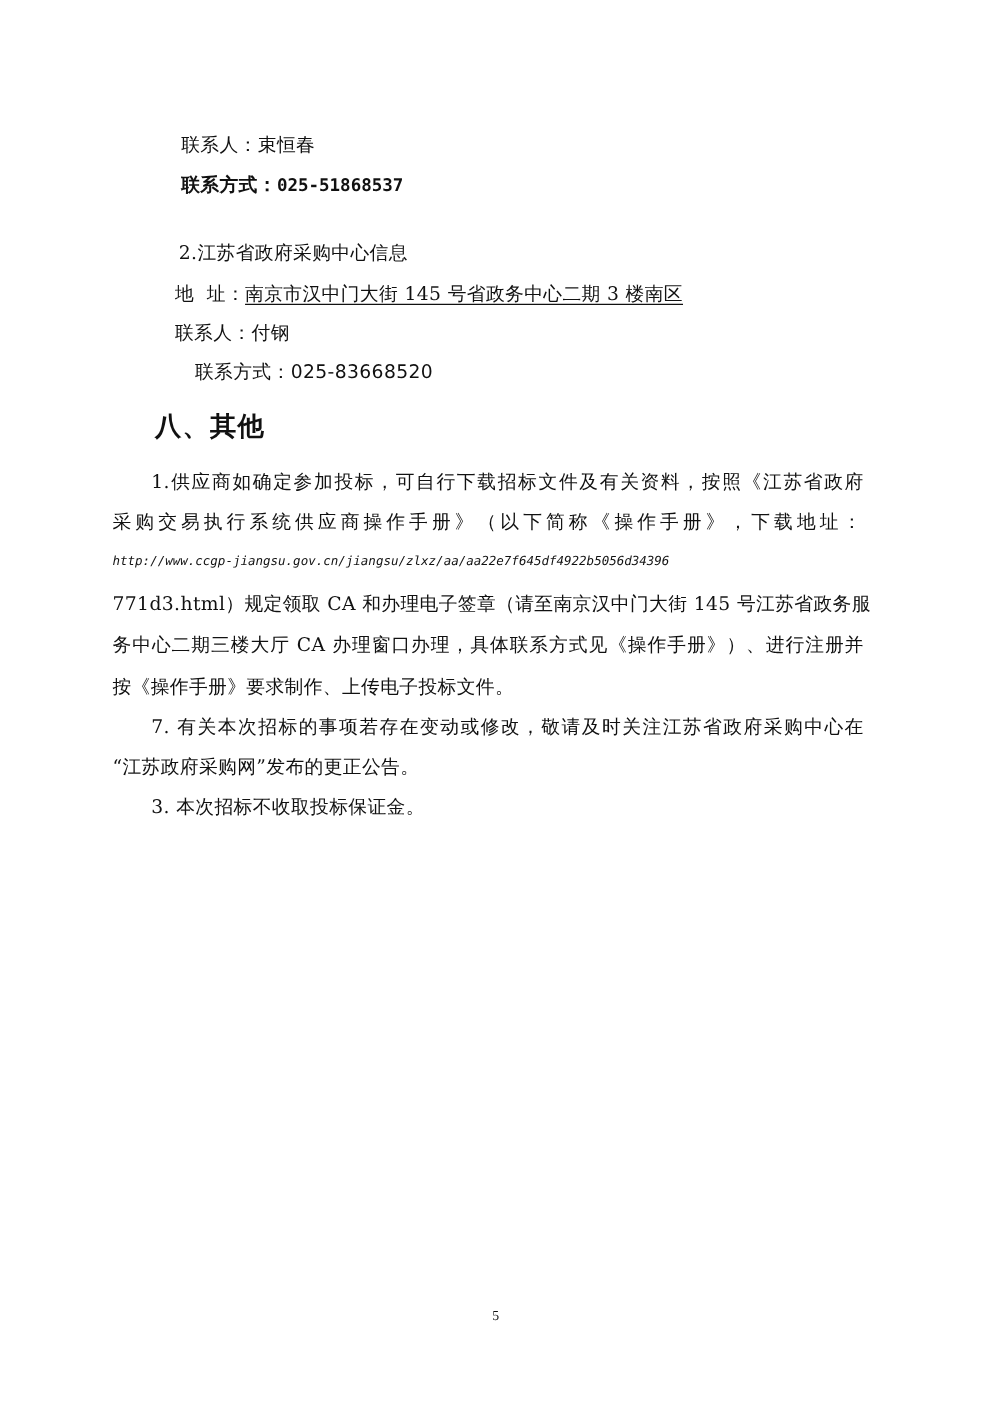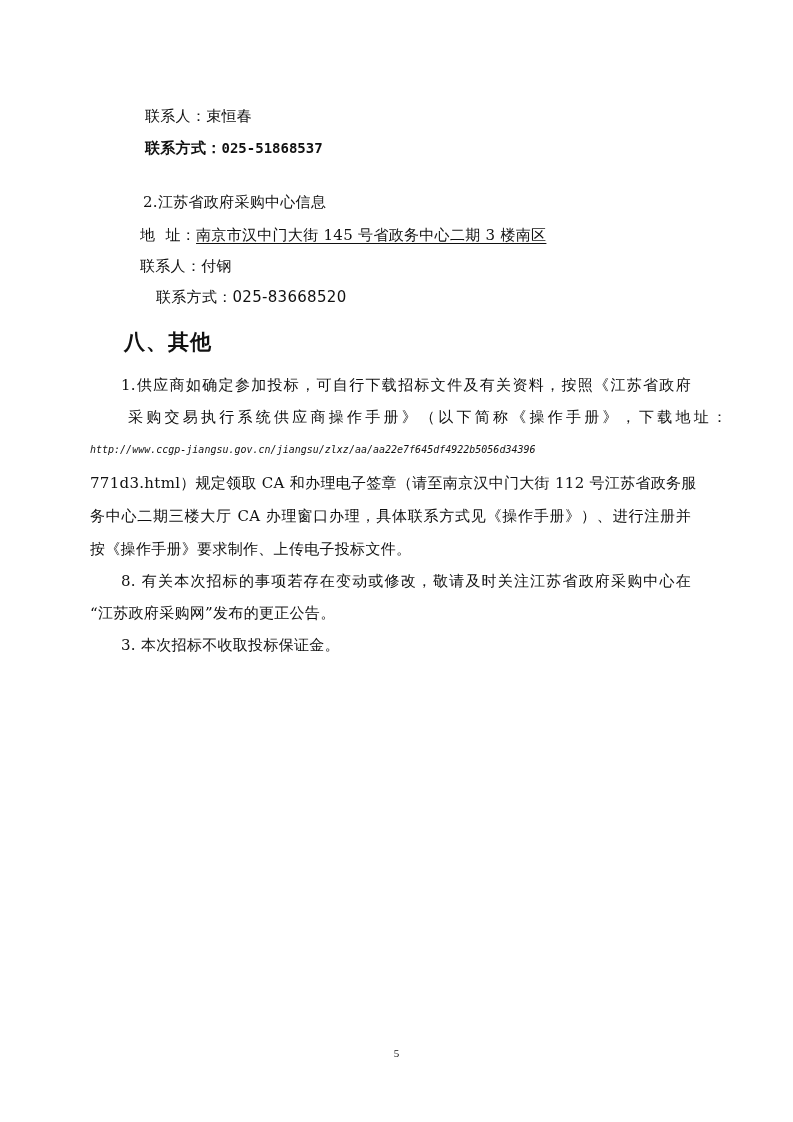--- a/index.html
+++ b/index.html
@@ -62,24 +62,24 @@
 <div class="line" style="left:140px; top:256px;">
   <span>联系人：</span><span>付钢</span>
 </div>
 <div class="line" style="left:140px; top:287px;margin-left:16px;">
   <span>联系方式：</span><span class="sans">025-83668520</span>
 </div>
 
 <div class="heading" style="left:124px; top:329px;">八、其他</div>
 
 <div class="line" style="left:121px; top:375px; width:570px; text-align:justify; text-align-last:justify;">1.供应商如确定参加投标，可自行下载招标文件及有关资料，按照《江苏省政府</div>
-<div class="line" style="left:90px; top:407px; width:601px; text-align:justify; text-align-last:justify; letter-spacing:2px;margin-left:38px;">采购交易执行系统供应商操作手册》（以下简称《操作手册》，下载地址：</div>
+<div class="line" style="left:90px; top:407px; width:601px; text-align:justify; text-align-last:justify; letter-spacing:2px;">采购交易执行系统供应商操作手册》（以下简称《操作手册》，下载地址：</div>
 <div class="line mono" style="left:90px; top:440px; width:601px; font-size:10px;font-style:italic;">http://www.ccgp-jiangsu.gov.cn/jiangsu/zlxz/aa/aa22e7f645df4922b5056d34396</div>
-<div class="line" style="left:90px; top:473px; width:601px; text-align:justify; text-align-last:justify;">771d3.html）规定领取 CA 和办理电子签章（请至南京汉中门大街 112 号江苏省政务服</div>
+<div class="line" style="left:90px; top:473px; width:601px; text-align:justify; text-align-last:justify;">771d3.html）规定领取 CA 和办理电子签章（请至南京汉中门大街 145 号江苏省政务服</div>
 <div class="line" style="left:90px; top:506px; width:601px; text-align:justify; text-align-last:justify;">务中心二期三楼大厅 CA 办理窗口办理，具体联系方式见《操作手册》）、进行注册并</div>
 <div class="line" style="left:90px; top:539px;">按《操作手册》要求制作、上传电子投标文件。</div>
 
-<div class="line" style="left:121px; top:571px; width:570px; text-align:justify; text-align-last:justify;">8. 有关本次招标的事项若存在变动或修改，敬请及时关注江苏省政府采购中心在</div>
+<div class="line" style="left:121px; top:571px; width:570px; text-align:justify; text-align-last:justify;">7. 有关本次招标的事项若存在变动或修改，敬请及时关注江苏省政府采购中心在</div>
 <div class="line" style="left:90px; top:603px;">“江苏政府采购网”发布的更正公告。</div>
 
 <div class="line" style="left:121px; top:635px;">3. 本次招标不收取投标保证金。</div>
 
 <div class="page-number">5</div>
 
 </body></html>

